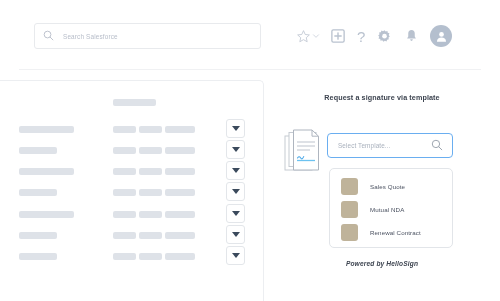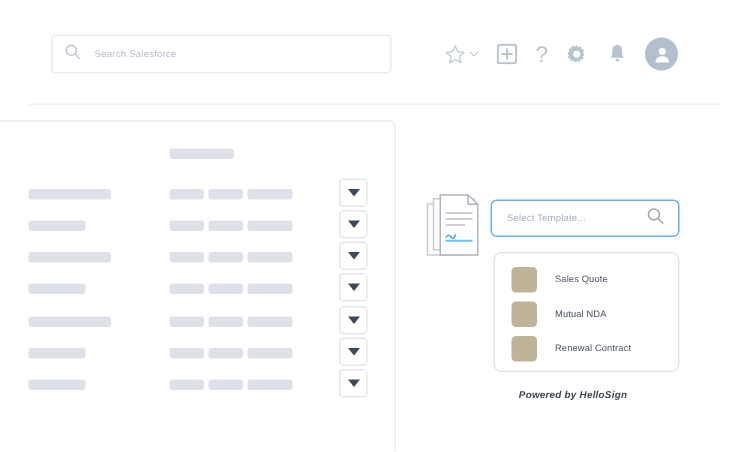--- a/index.html
+++ b/index.html
@@ -408,20 +408,21 @@
       <div class="bar-m bar-m2"></div>
       <div class="bar-m bar-m3"></div>
       <div class="dd-btn">
         <span class="caret"></span>
       </div>
     </div>
   </div>
 
 <div class="right-panel">
 
+  <div class="rp-title">Request a signature via template</div>
 
   <span class="doc-icon">
     <svg width="38" height="46" viewBox="0 0 38 46">
       <rect x="1" y="7" width="27" height="34" fill="#ffffff" stroke="#c6cbd2" stroke-width="1"></rect>
       <rect x="5" y="3.5" width="27" height="34" fill="#ffffff" stroke="#c6cbd2" stroke-width="1"></rect>
       <path d="M9.5 1 H28 L34.5 7.2 V41 H9.5 Z" fill="#ffffff" stroke="#aeb5bf" stroke-width="1"></path>
       <path d="M28 1 V7.2 H34.5" fill="none" stroke="#aeb5bf" stroke-width="1"></path>
       <line x1="13" y1="13" x2="31" y2="13" stroke="#ccd1d8" stroke-width="1.3"></line>
       <line x1="13" y1="17" x2="31" y2="17" stroke="#ccd1d8" stroke-width="1.3"></line>
       <line x1="13" y1="21" x2="26" y2="21" stroke="#ccd1d8" stroke-width="1.3"></line>

